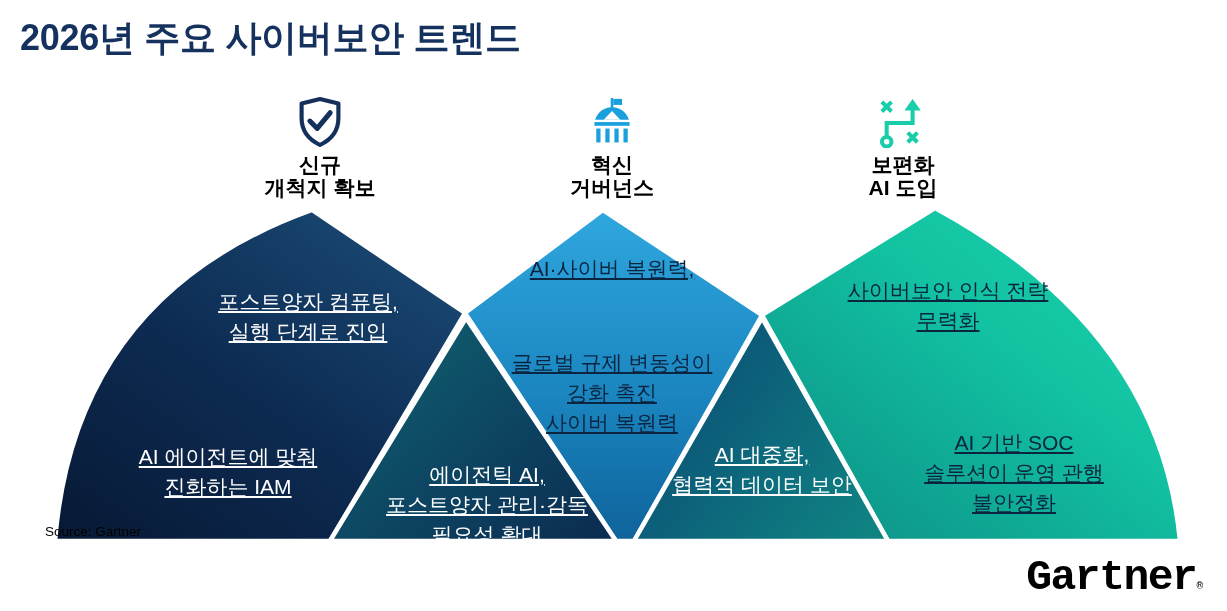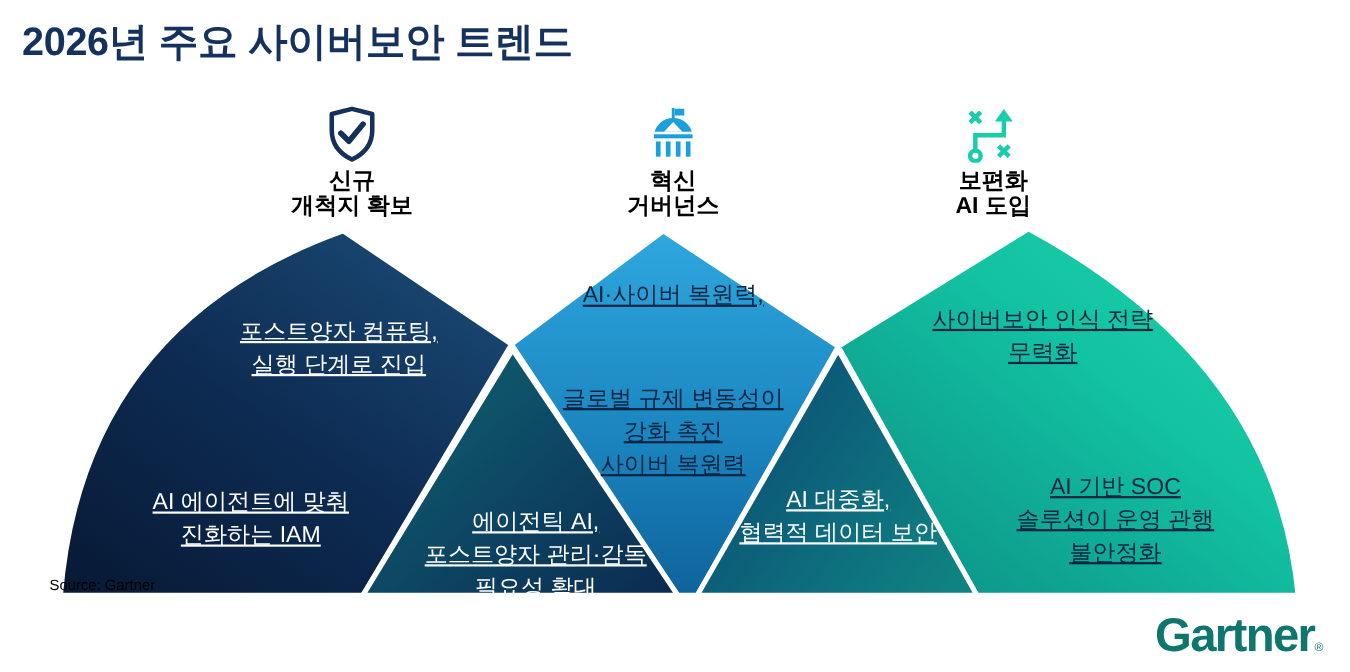--- a/index.html
+++ b/index.html
@@ -15,21 +15,21 @@
   .col-header{position:absolute;top:94px;width:300px;transform:translateX(-50%);text-align:center;}
   .col-icon{height:54px;display:flex;align-items:flex-end;justify-content:center;margin-bottom:5px;}
   .col-label{font-size:21px;line-height:23px;font-weight:bold;color:#000000;}
   .trend{position:absolute;transform:translateX(-50%);text-align:center;
     font-size:21px;line-height:30px;font-weight:400;}
   .trend div{white-space:nowrap;text-decoration:underline;}
   .t-light{color:#ffffff;}
   .t-dark{color:#0b2440;}
   .source{position:absolute;left:20px;top:524px;font-size:13.5px;color:#000000;margin-left:25px;}
   .logo{position:absolute;right:24px;top:556px;font-size:43px;font-weight:bold;
-    color:#0f766e;letter-spacing:-1.5px;line-height:44px;}
+    color:#000000;letter-spacing:-1.5px;line-height:44px;font-family:Liberation Mono, monospace;}
   .logo .reg{font-size:11px;font-weight:normal;vertical-align:baseline;letter-spacing:0;}
 </style>
 </head>
 <body>
 
 <div class="canvas">
 
   <svg class="mountains" width="1227" height="611" viewBox="0 0 1227 611" aria-hidden="true">
     <defs>
       <linearGradient id="gNavy" x1="0" y1="1" x2="0.85" y2="0">

